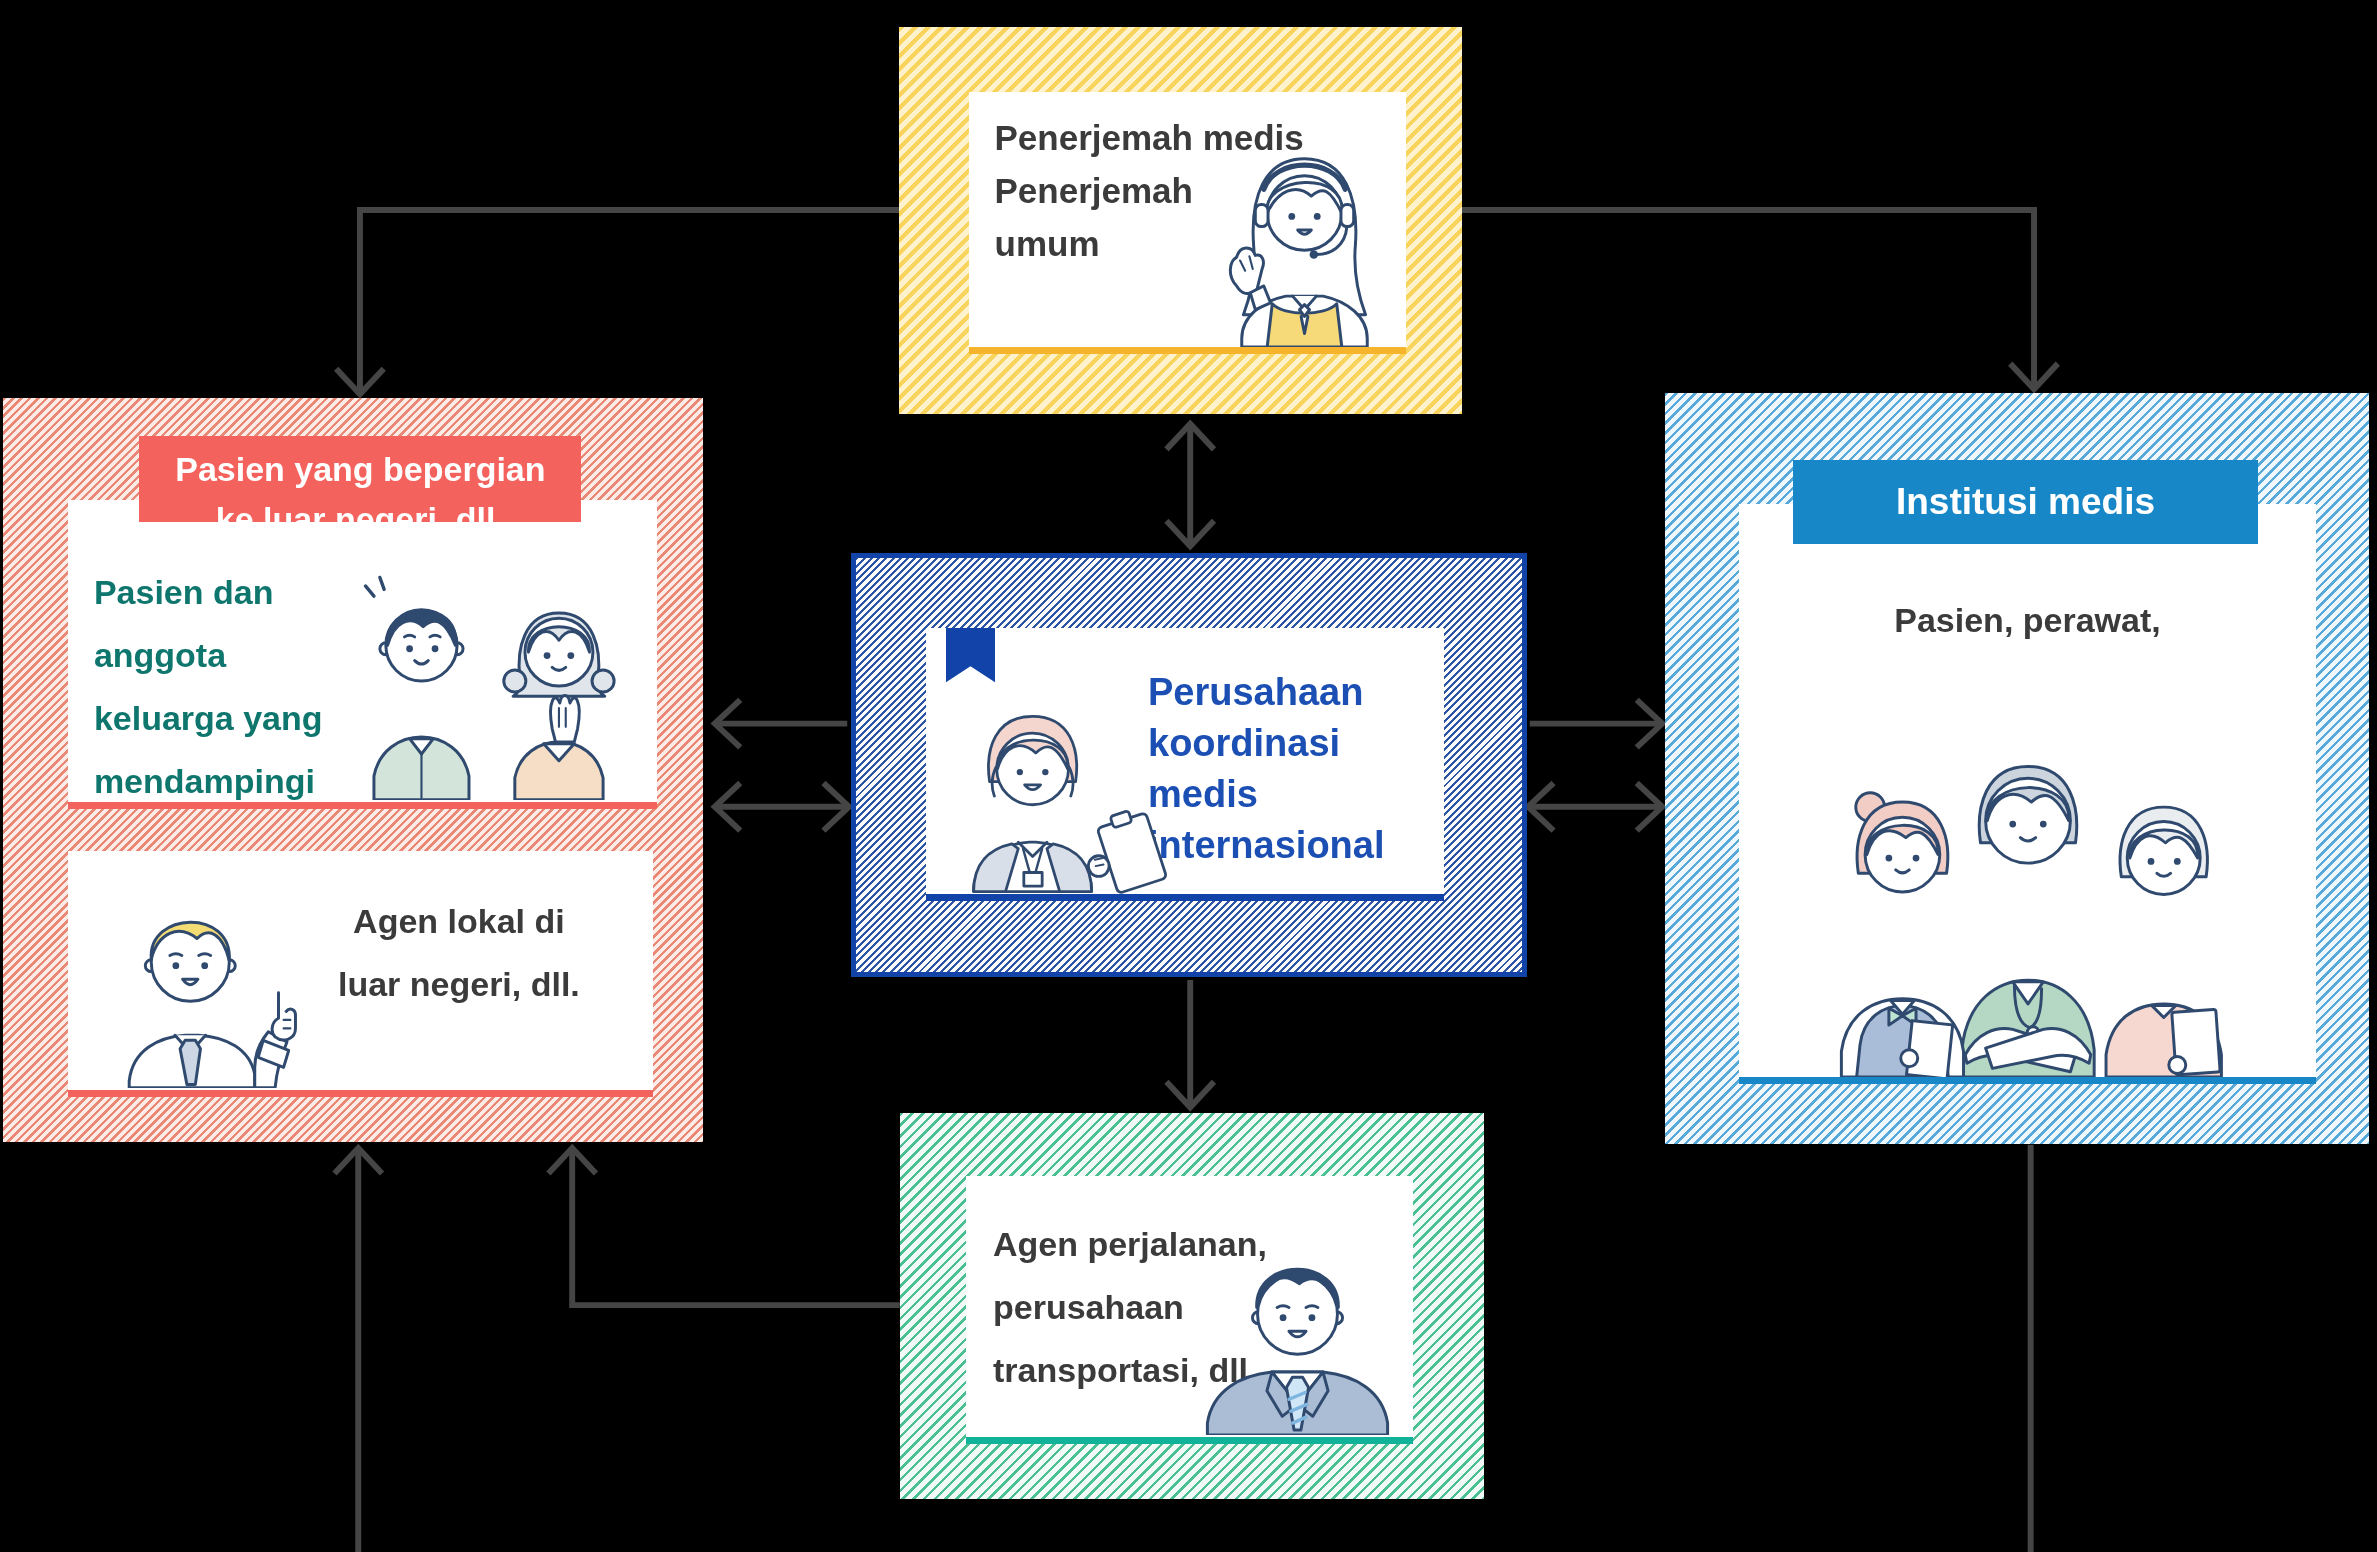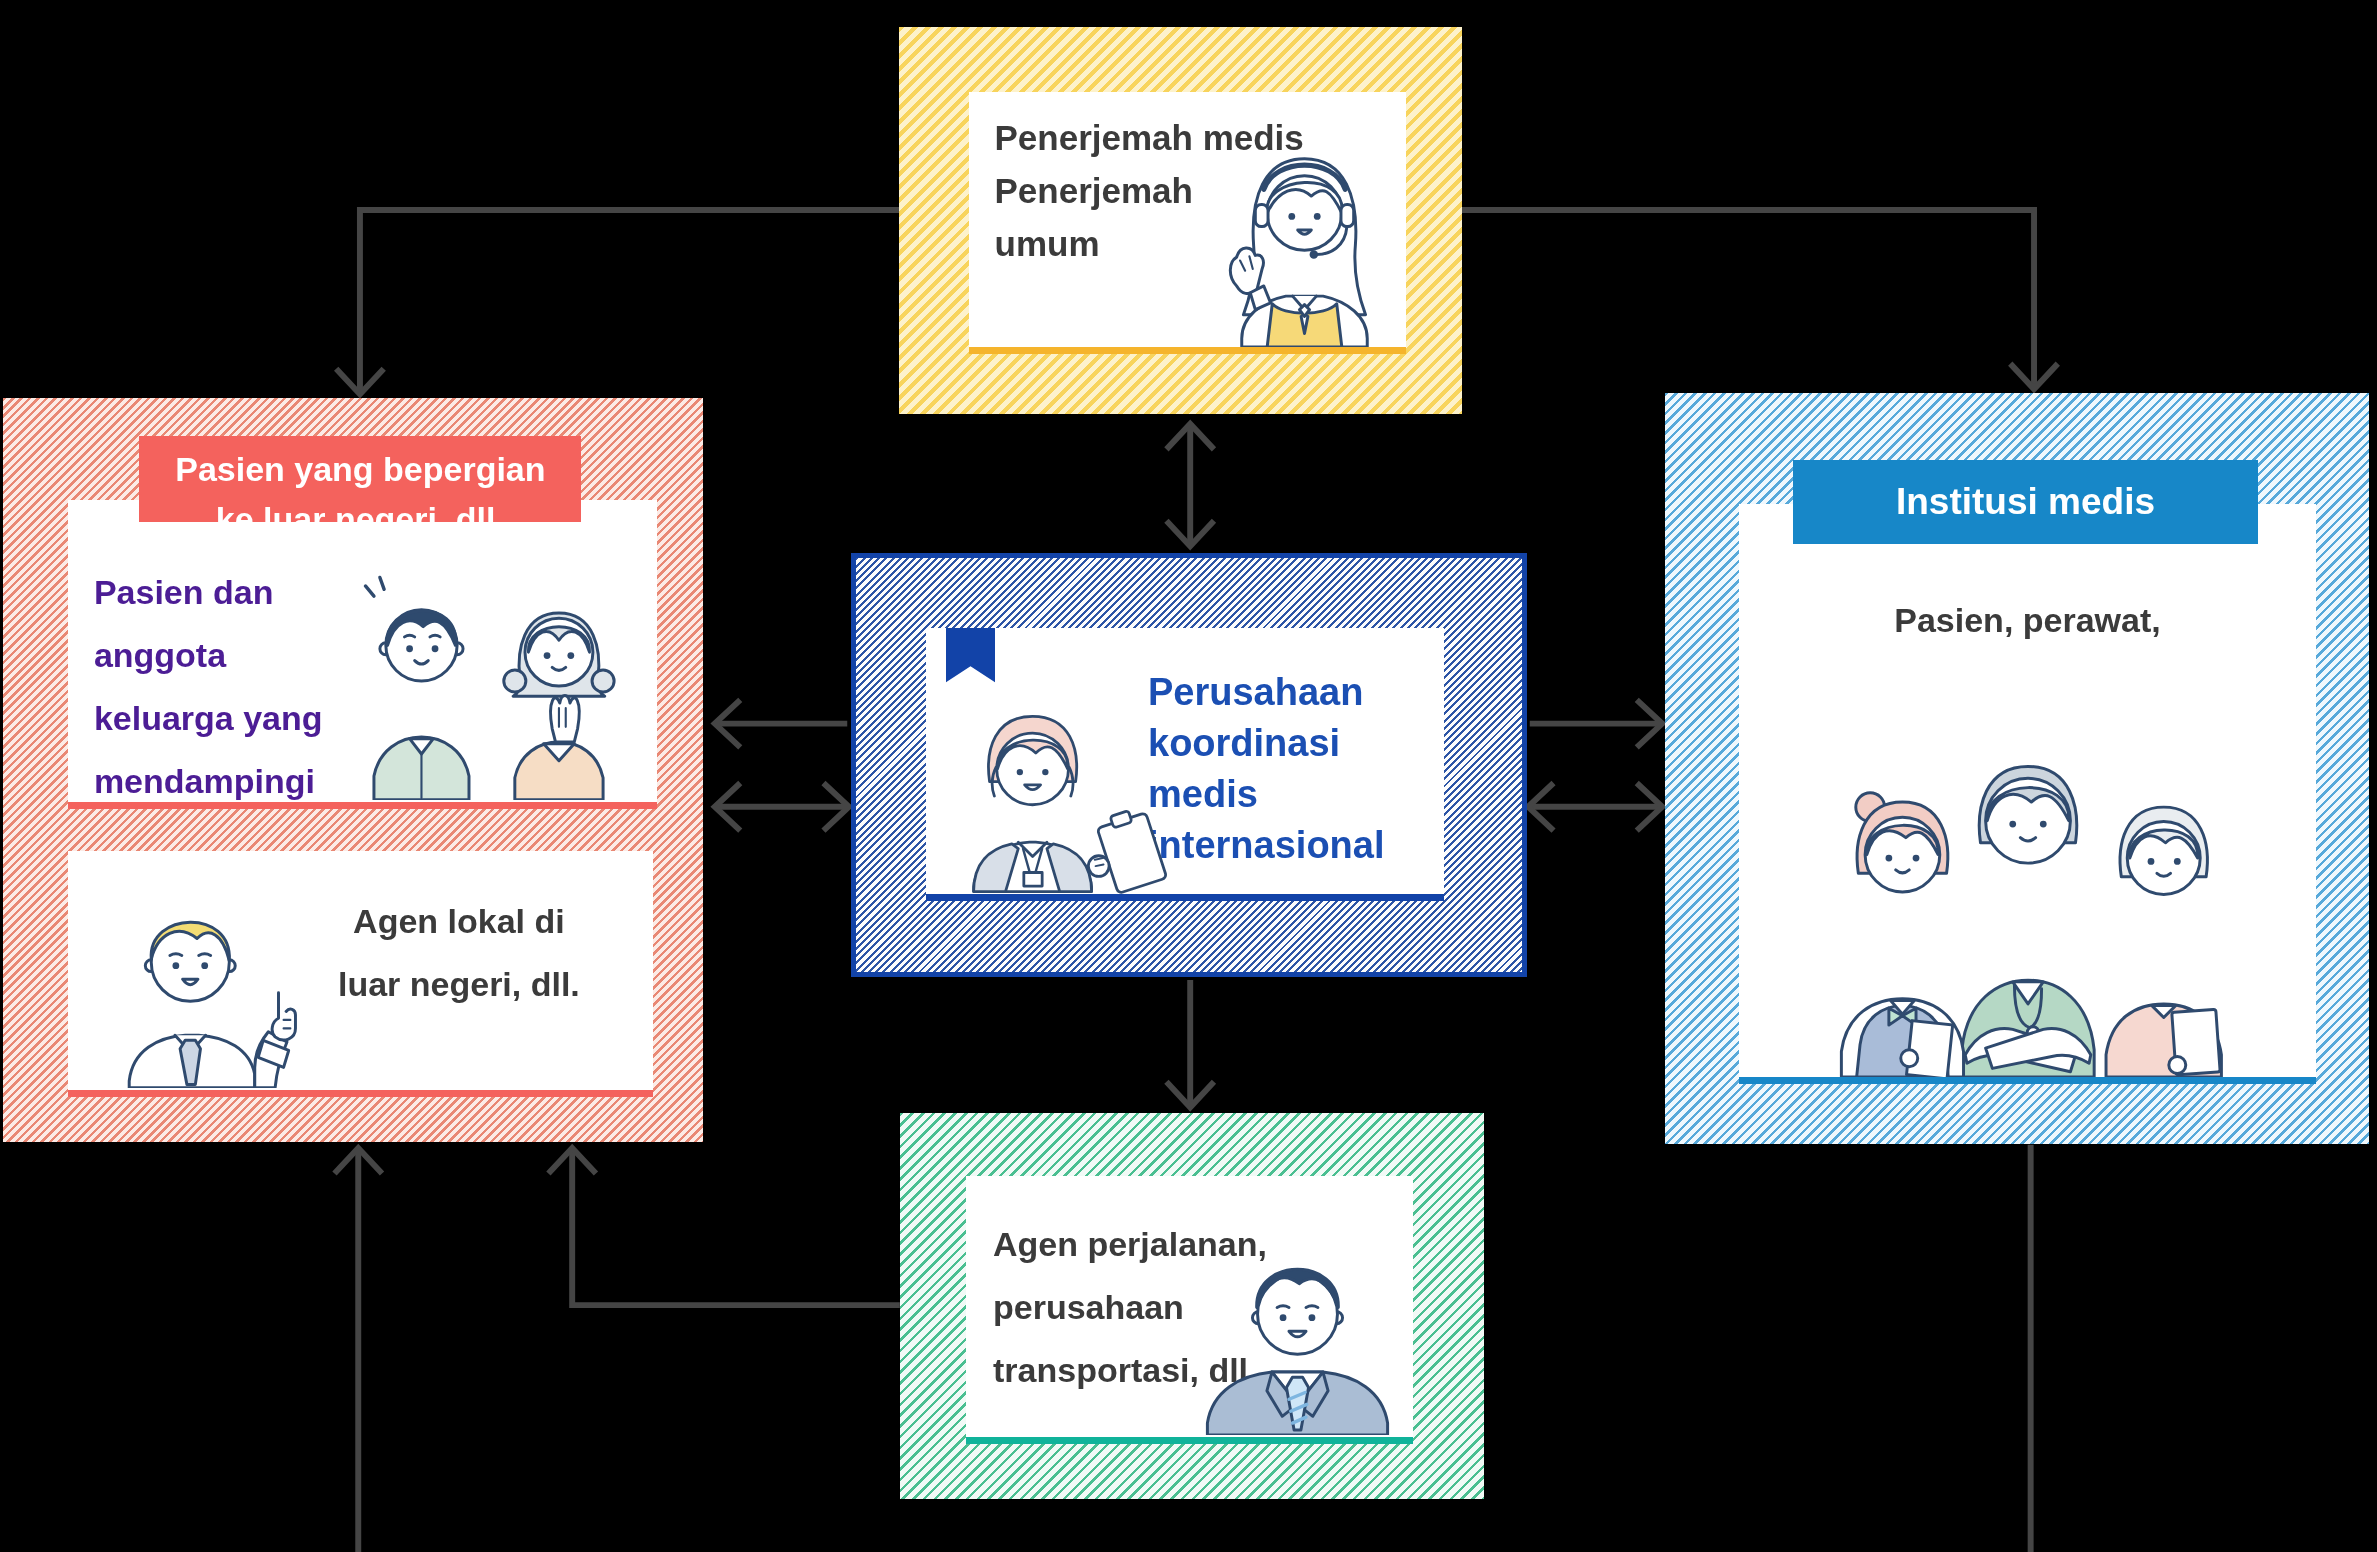--- a/index.html
+++ b/index.html
@@ -21,21 +21,21 @@
   #ill-operator{position:absolute;right:8.5px;bottom:0;}
 
   
   #box-patients{left:3.4px;top:374px;width:700px;height:744px;
     background:repeating-linear-gradient(135deg,#e98874 0 2.5px,#fcebe6 2.5px 6px);}
   #patients-header{position:absolute;left:136px;top:38px;width:442px;height:86px;
     background:#f4625d;color:#fff;text-align:center;font-size:34px;line-height:50px;
     font-weight:600;padding-top:7.6px;box-sizing:border-box;z-index:4;}
   #card-patients1{left:65px;top:102px;width:589px;height:302px;border-bottom:7.6px solid #f4625d;z-index:3;}
   .tx-patients1{position:absolute;left:25.5px;top:61px;font-size:34px;line-height:63px;
-    font-weight:600;color:#4c1d95;white-space:nowrap;}
+    font-weight:600;color:#0f766e;white-space:nowrap;}
   #ill-couple{position:absolute;right:3.4px;bottom:1.7px;}
   #card-patients2{left:65px;top:453px;width:585px;height:239px;border-bottom:7.6px solid #f4625d;z-index:3;}
   .tx-patients2{position:absolute;left:212px;top:39px;width:357px;text-align:center;
     font-size:34px;line-height:63px;font-weight:600;color:#3b3b3b;white-space:nowrap;}
   #ill-agent{position:absolute;left:12px;bottom:1.7px;}
 
   
   #box-coordinator{left:851px;top:529px;width:676px;height:424px;box-sizing:border-box;
     border:5.1px solid #1243a8;
     background:repeating-linear-gradient(135deg,#2d55a6 0 2.1px,#fdfdfd 2.1px 5.1px);}

